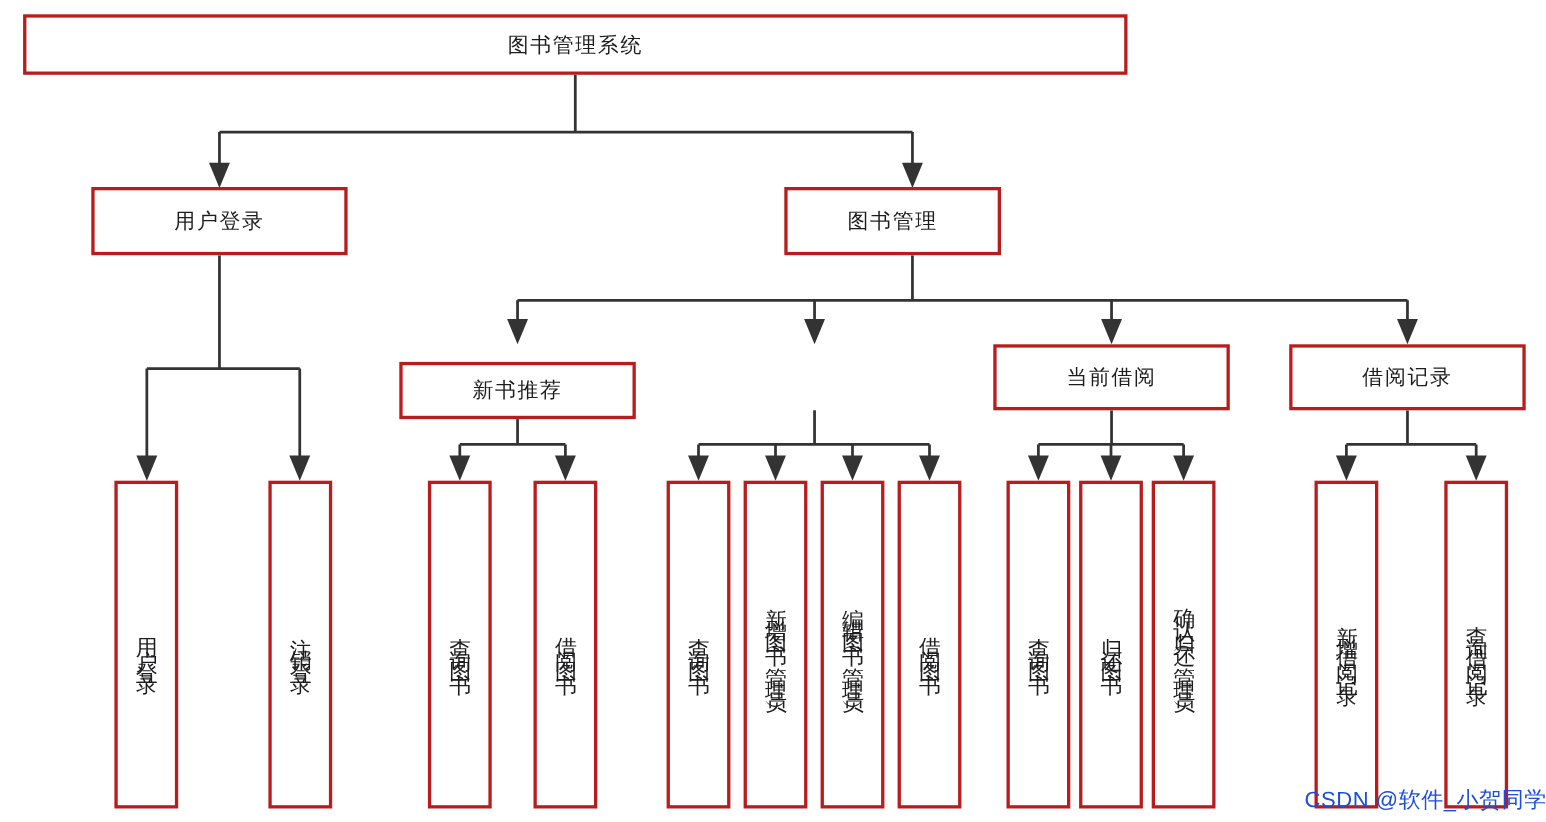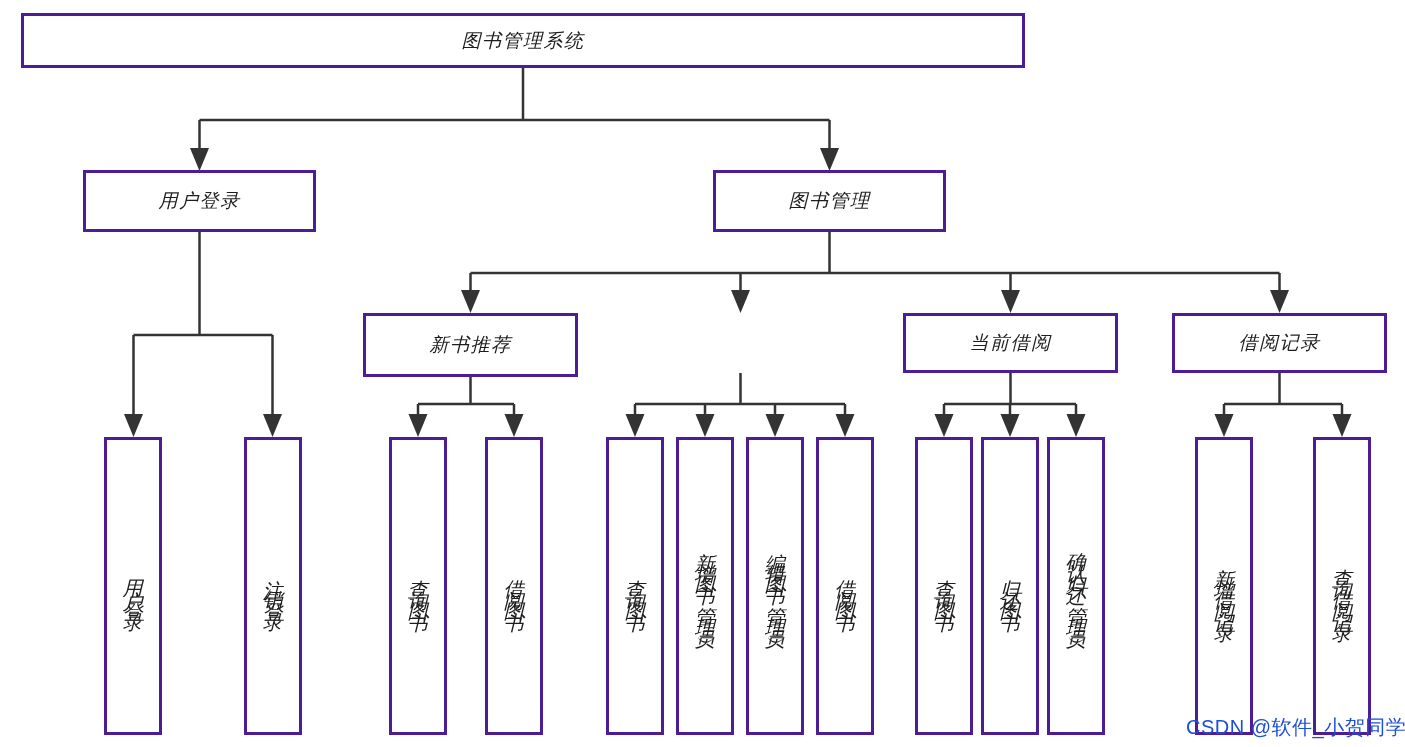--- a/index.html
+++ b/index.html
@@ -8,24 +8,23 @@
     width:1405px;height:747px;
     background:#ffffff;
     font-family:"Liberation Sans","DejaVu Sans",sans-serif;
     overflow:hidden;
   }
   .connectors{position:absolute;left:0;top:0;z-index:0;}
   .box{
     position:absolute;
     box-sizing:border-box;
     background:#ffffff;
-    border:3px solid #4c1d95;
+    border:3px solid #b91c1c;
     display:flex;align-items:center;justify-content:center;
     z-index:1;
-    font-style:italic;
   }
   .hlabel{
     font-size:19px;color:#1d1d1f;letter-spacing:1.5px;white-space:nowrap;
   }
   .leaf{width:58px;height:298px;top:437px;}
   .vtext{
     writing-mode:vertical-rl;
     text-orientation:mixed;
     font-size:20px;color:#1d1d1f;
     letter-spacing:11px;
@@ -79,25 +78,25 @@
     </g>
   </svg>
 
   <div class="box" style="left:21px;top:13px;width:1004px;height:55px">
     <span class="hlabel">图书管理系统</span>
   </div>
 
   <div class="box" style="left:83px;top:170px;width:233px;height:62px">
     <span class="hlabel">用户登录</span>
   </div>
-  <div class="box" style="left:713px;top:170px;width:233px;height:62px">
+  <div class="box" style="left:713px;top:170px;width:197px;height:62px">
     <span class="hlabel">图书管理</span>
   </div>
 
-  <div class="box" style="left:363px;top:313px;width:215px;height:64px">
+  <div class="box" style="left:363px;top:329px;width:215px;height:52px">
     <span class="hlabel">新书推荐</span>
   </div>
   <div class="box" style="left:903px;top:313px;width:215px;height:60px">
     <span class="hlabel">当前借阅</span>
   </div>
   <div class="box" style="left:1172px;top:313px;width:215px;height:60px">
     <span class="hlabel">借阅记录</span>
   </div>
 
   <div class="box leaf" style="left:104px">

